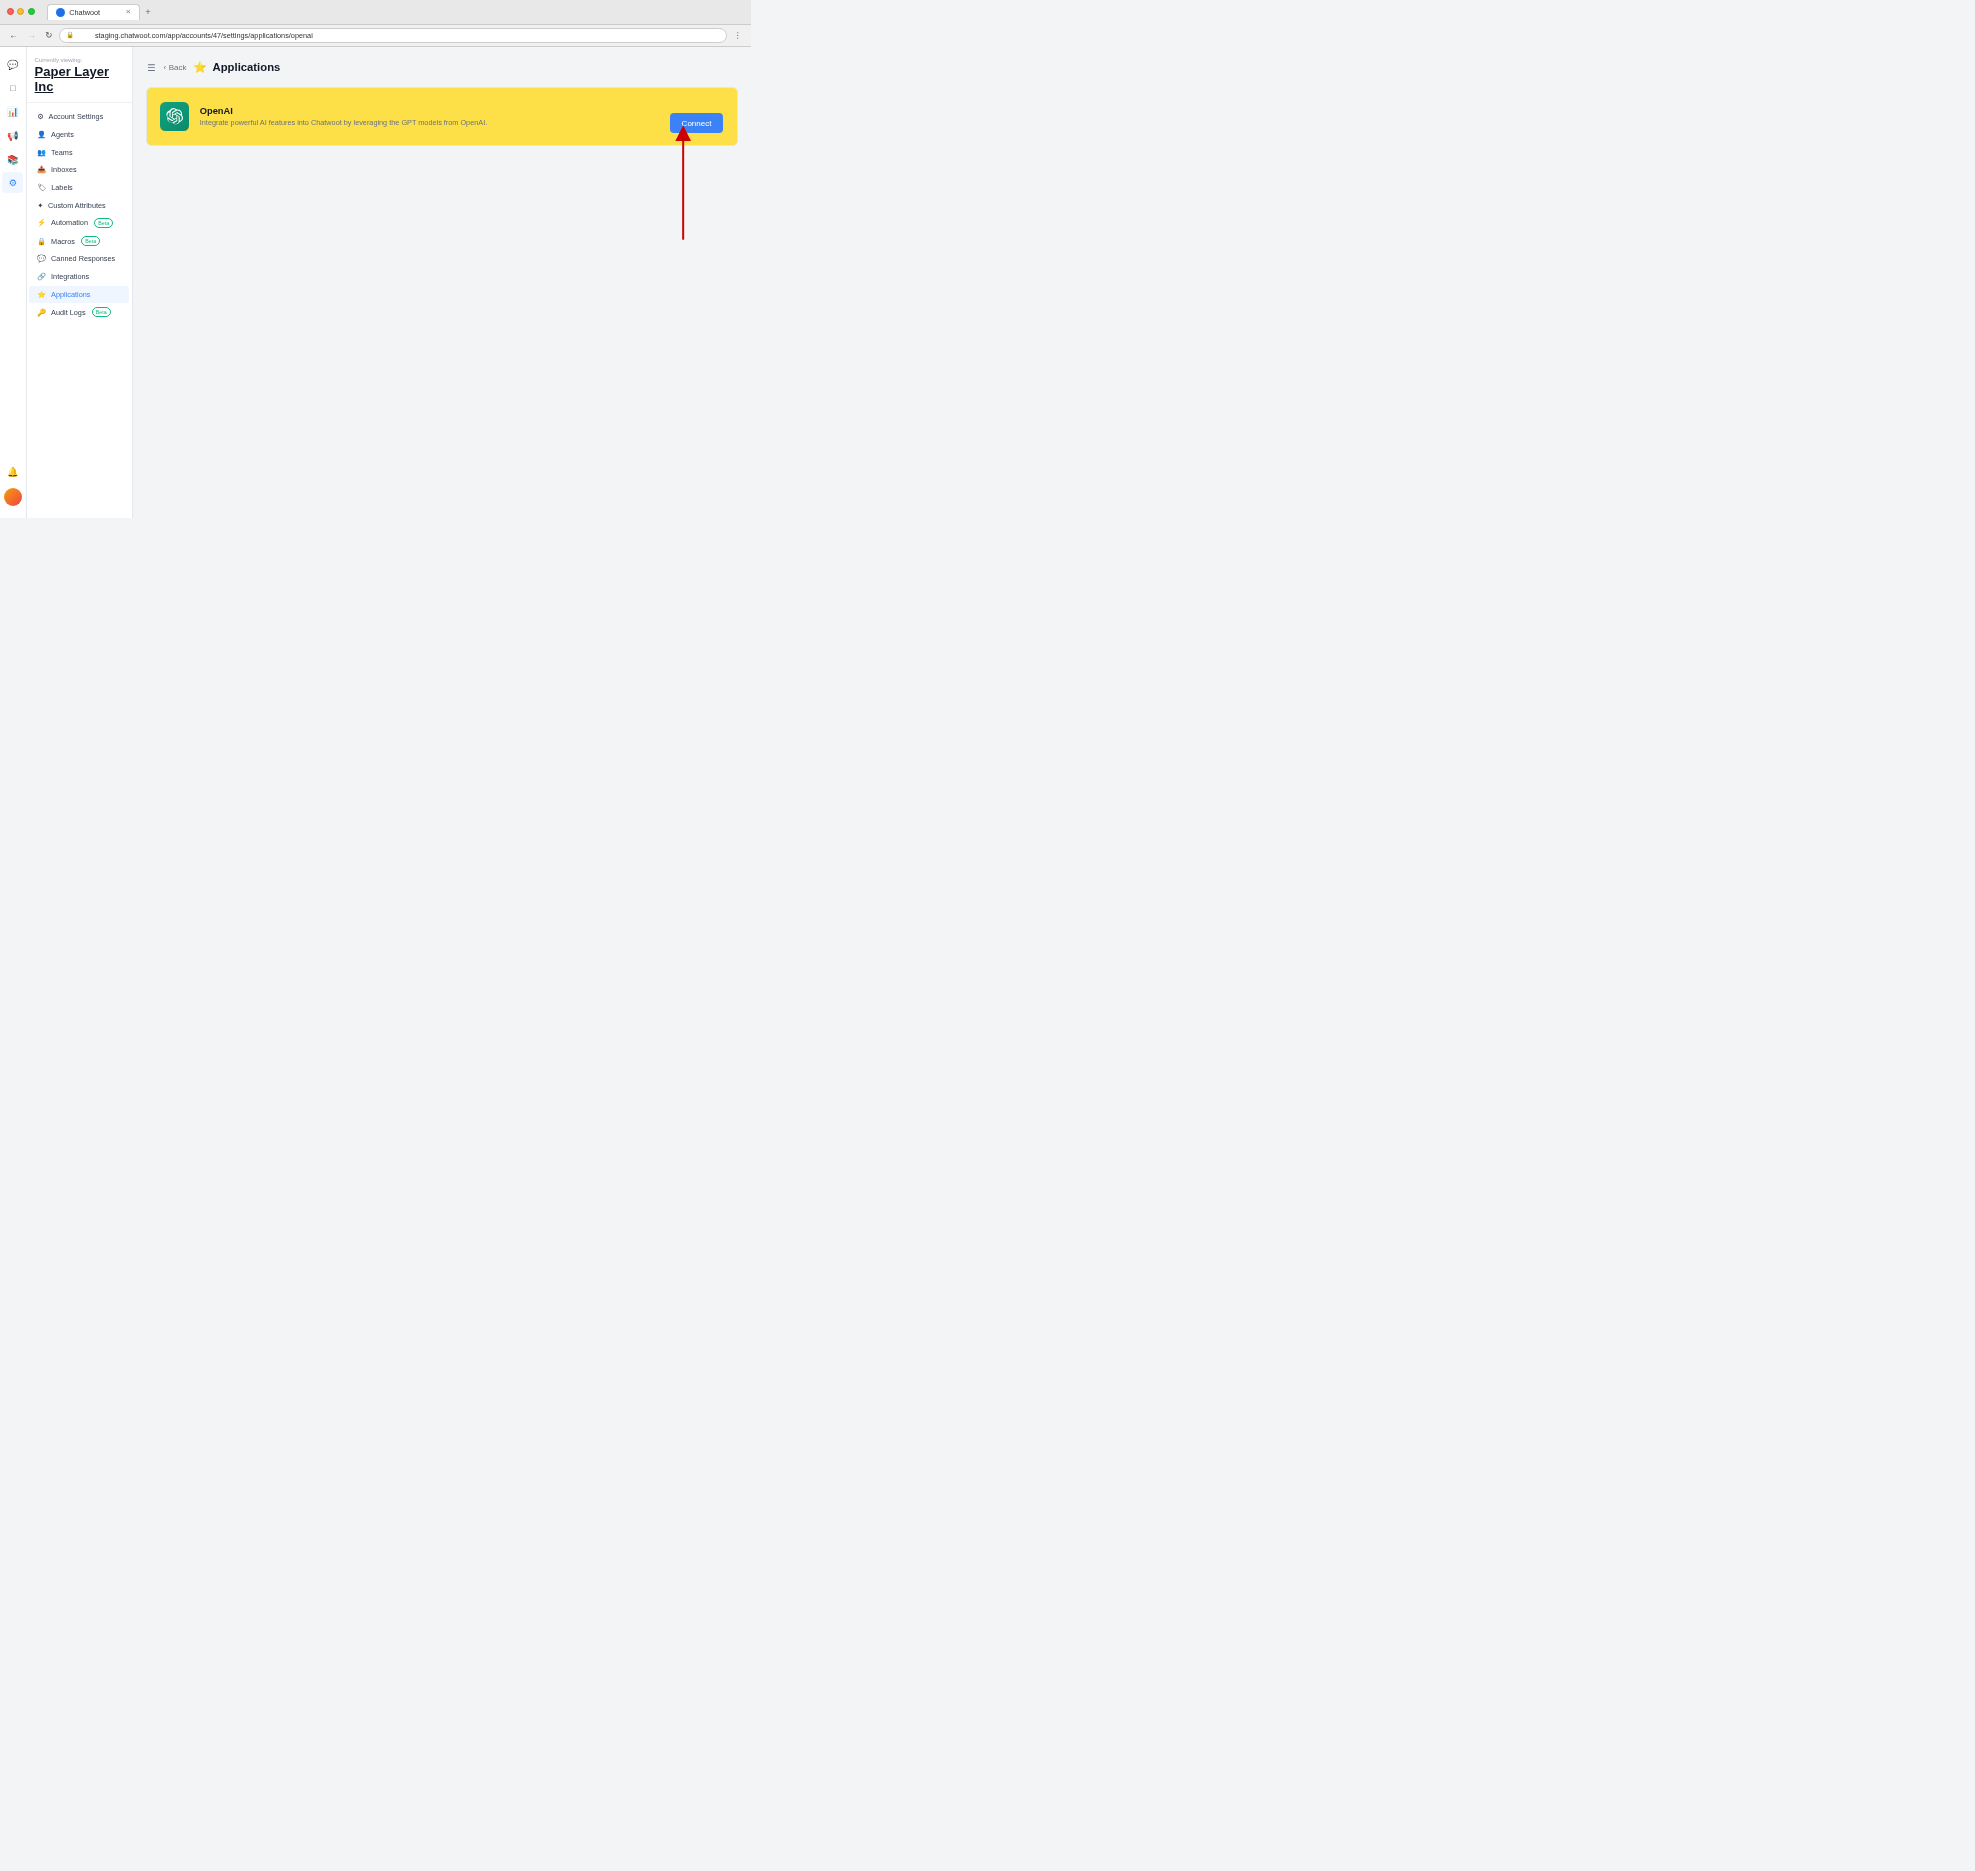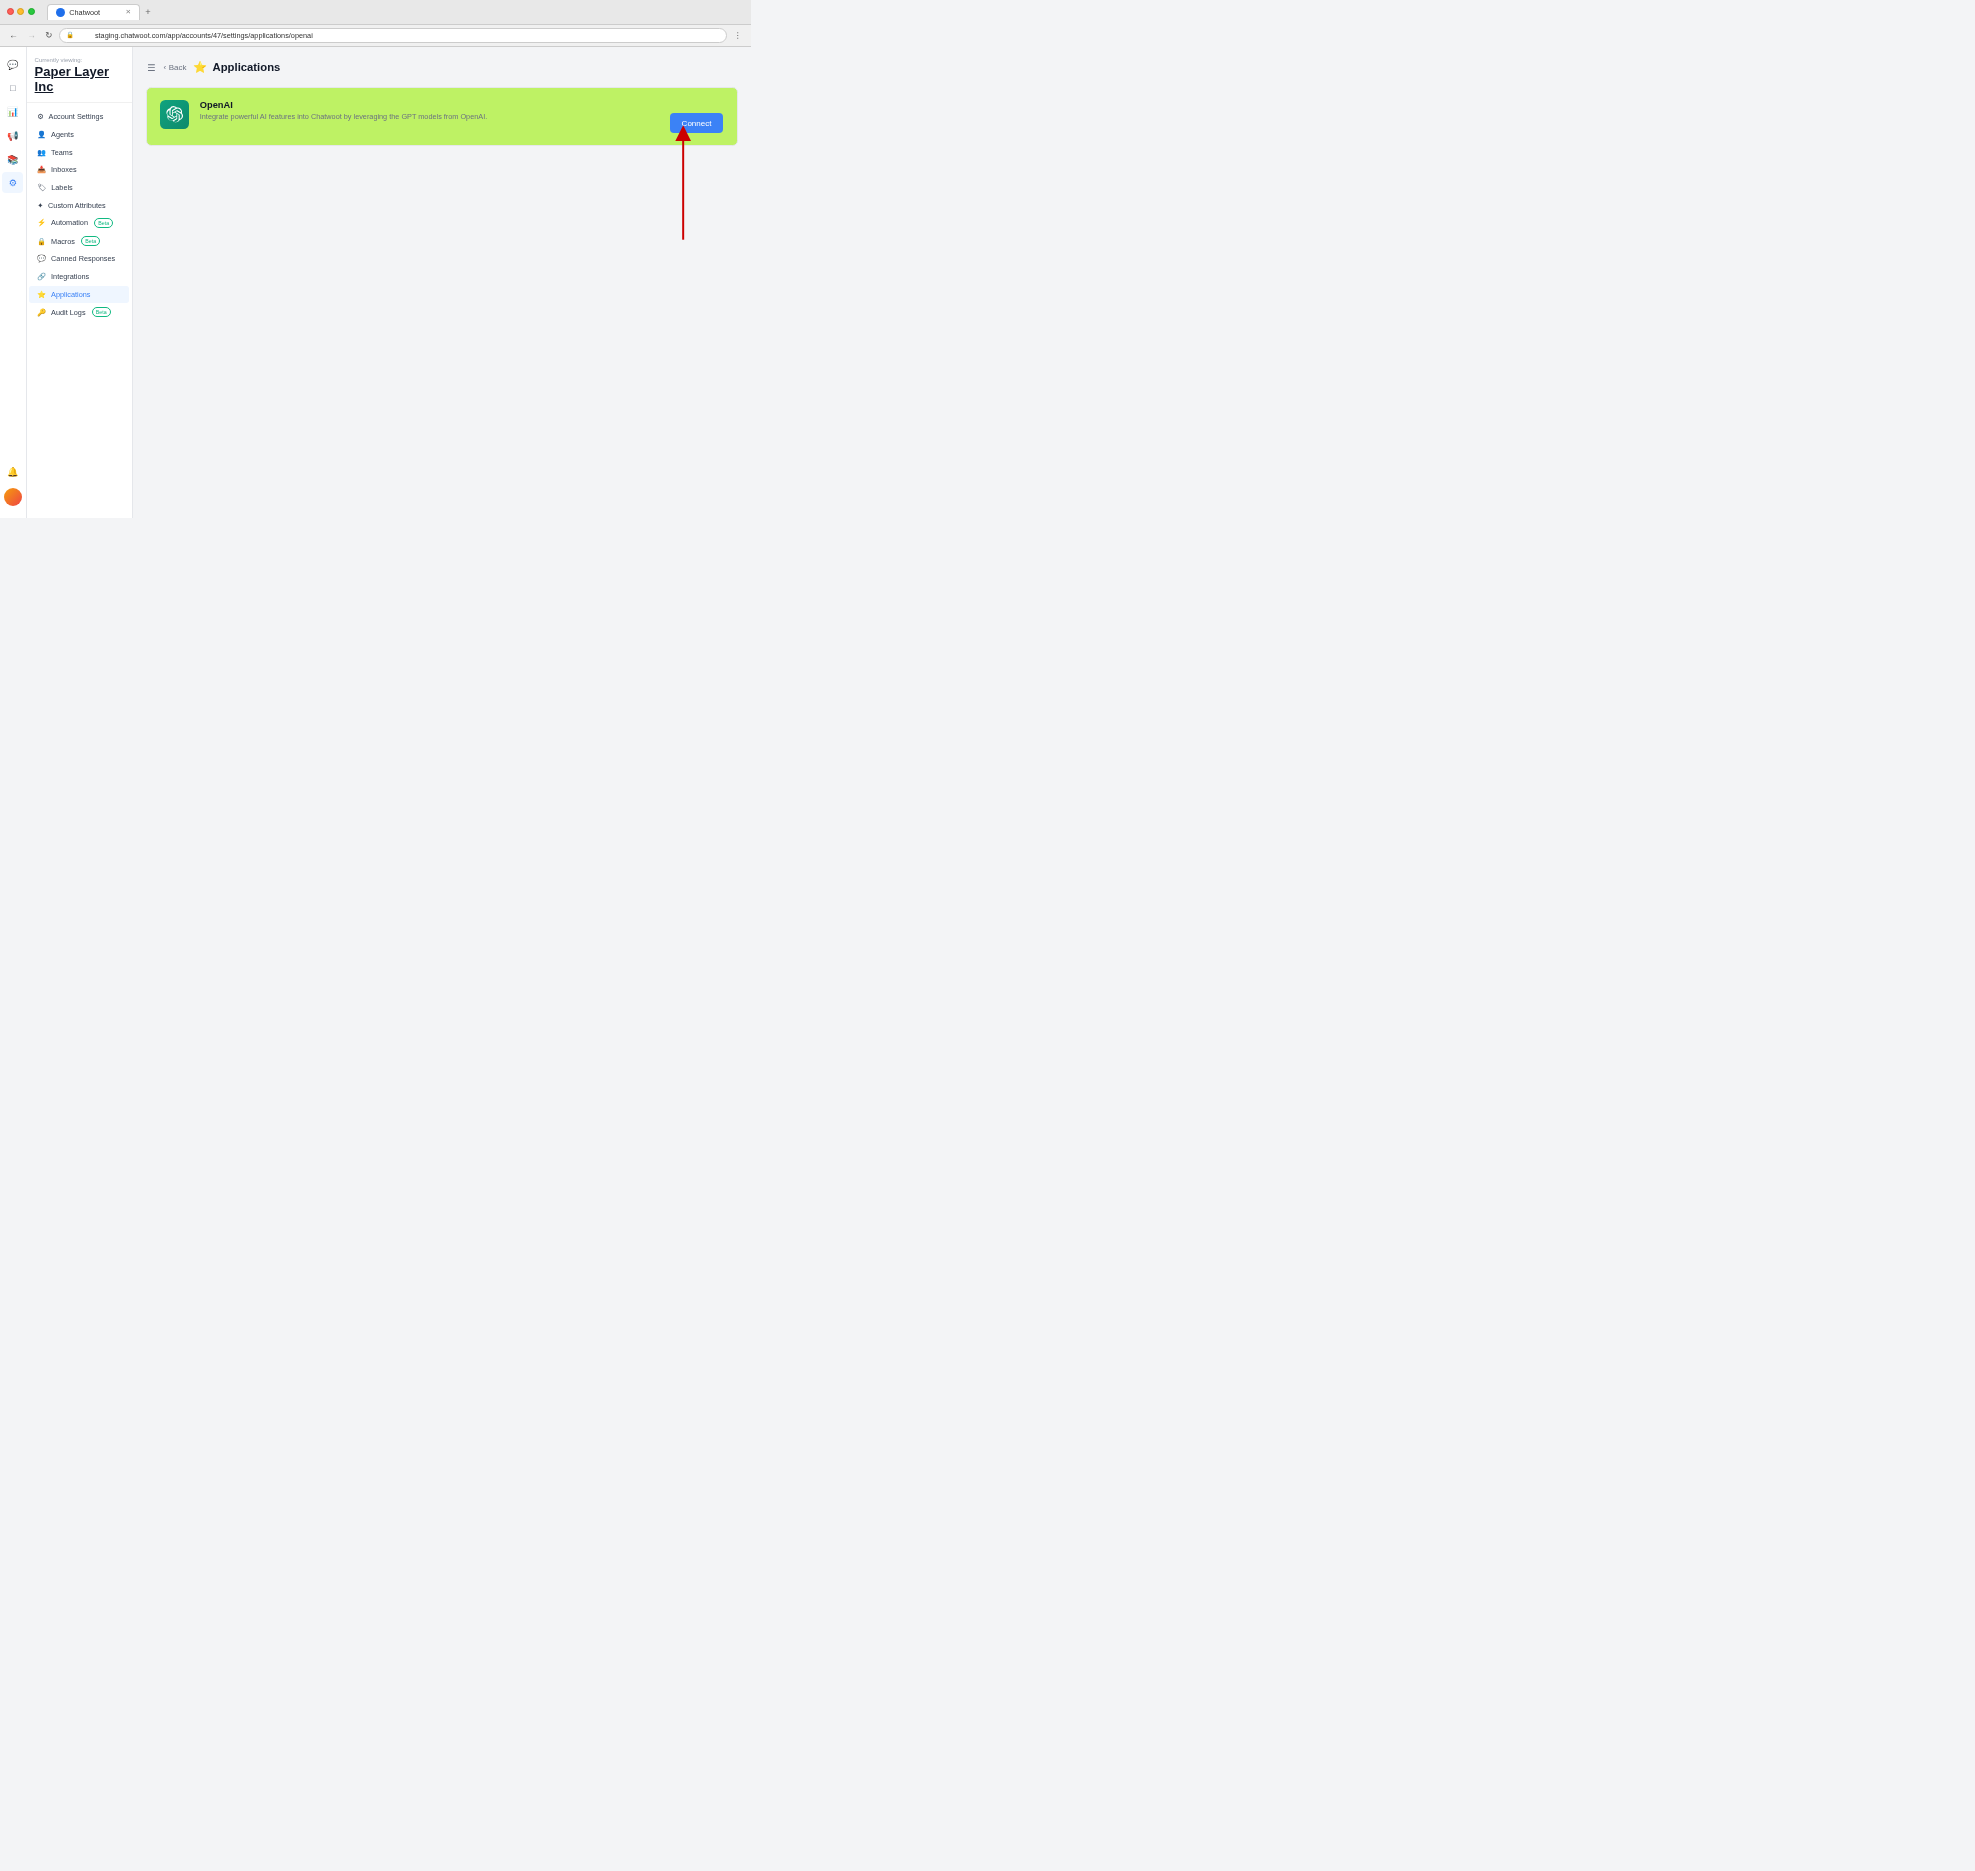--- a/index.html
+++ b/index.html
@@ -262,26 +262,26 @@
       font-size: 11.3px;
       font-weight: 600;
       color: #111827;
     }
     .page-title-icon {
       color: #6b7280;
     }
 
     
     .app-card {
-      background: #bef264;
+      background: #fde047;
       border-radius: 5.3px;
       border: 0.7px solid #e5e7eb;
       padding: 12px 13.3px;
       display: flex;
-      align-items: flex-start;
+      align-items: center;
       gap: 10.6px;
     }
     .app-logo {
       width: 29px;
       height: 29px;
       border-radius: 5.3px;
       background: linear-gradient(135deg, #10a37f, #0d8a6b);
       display: flex;
       align-items: center;
       justify-content: center;

